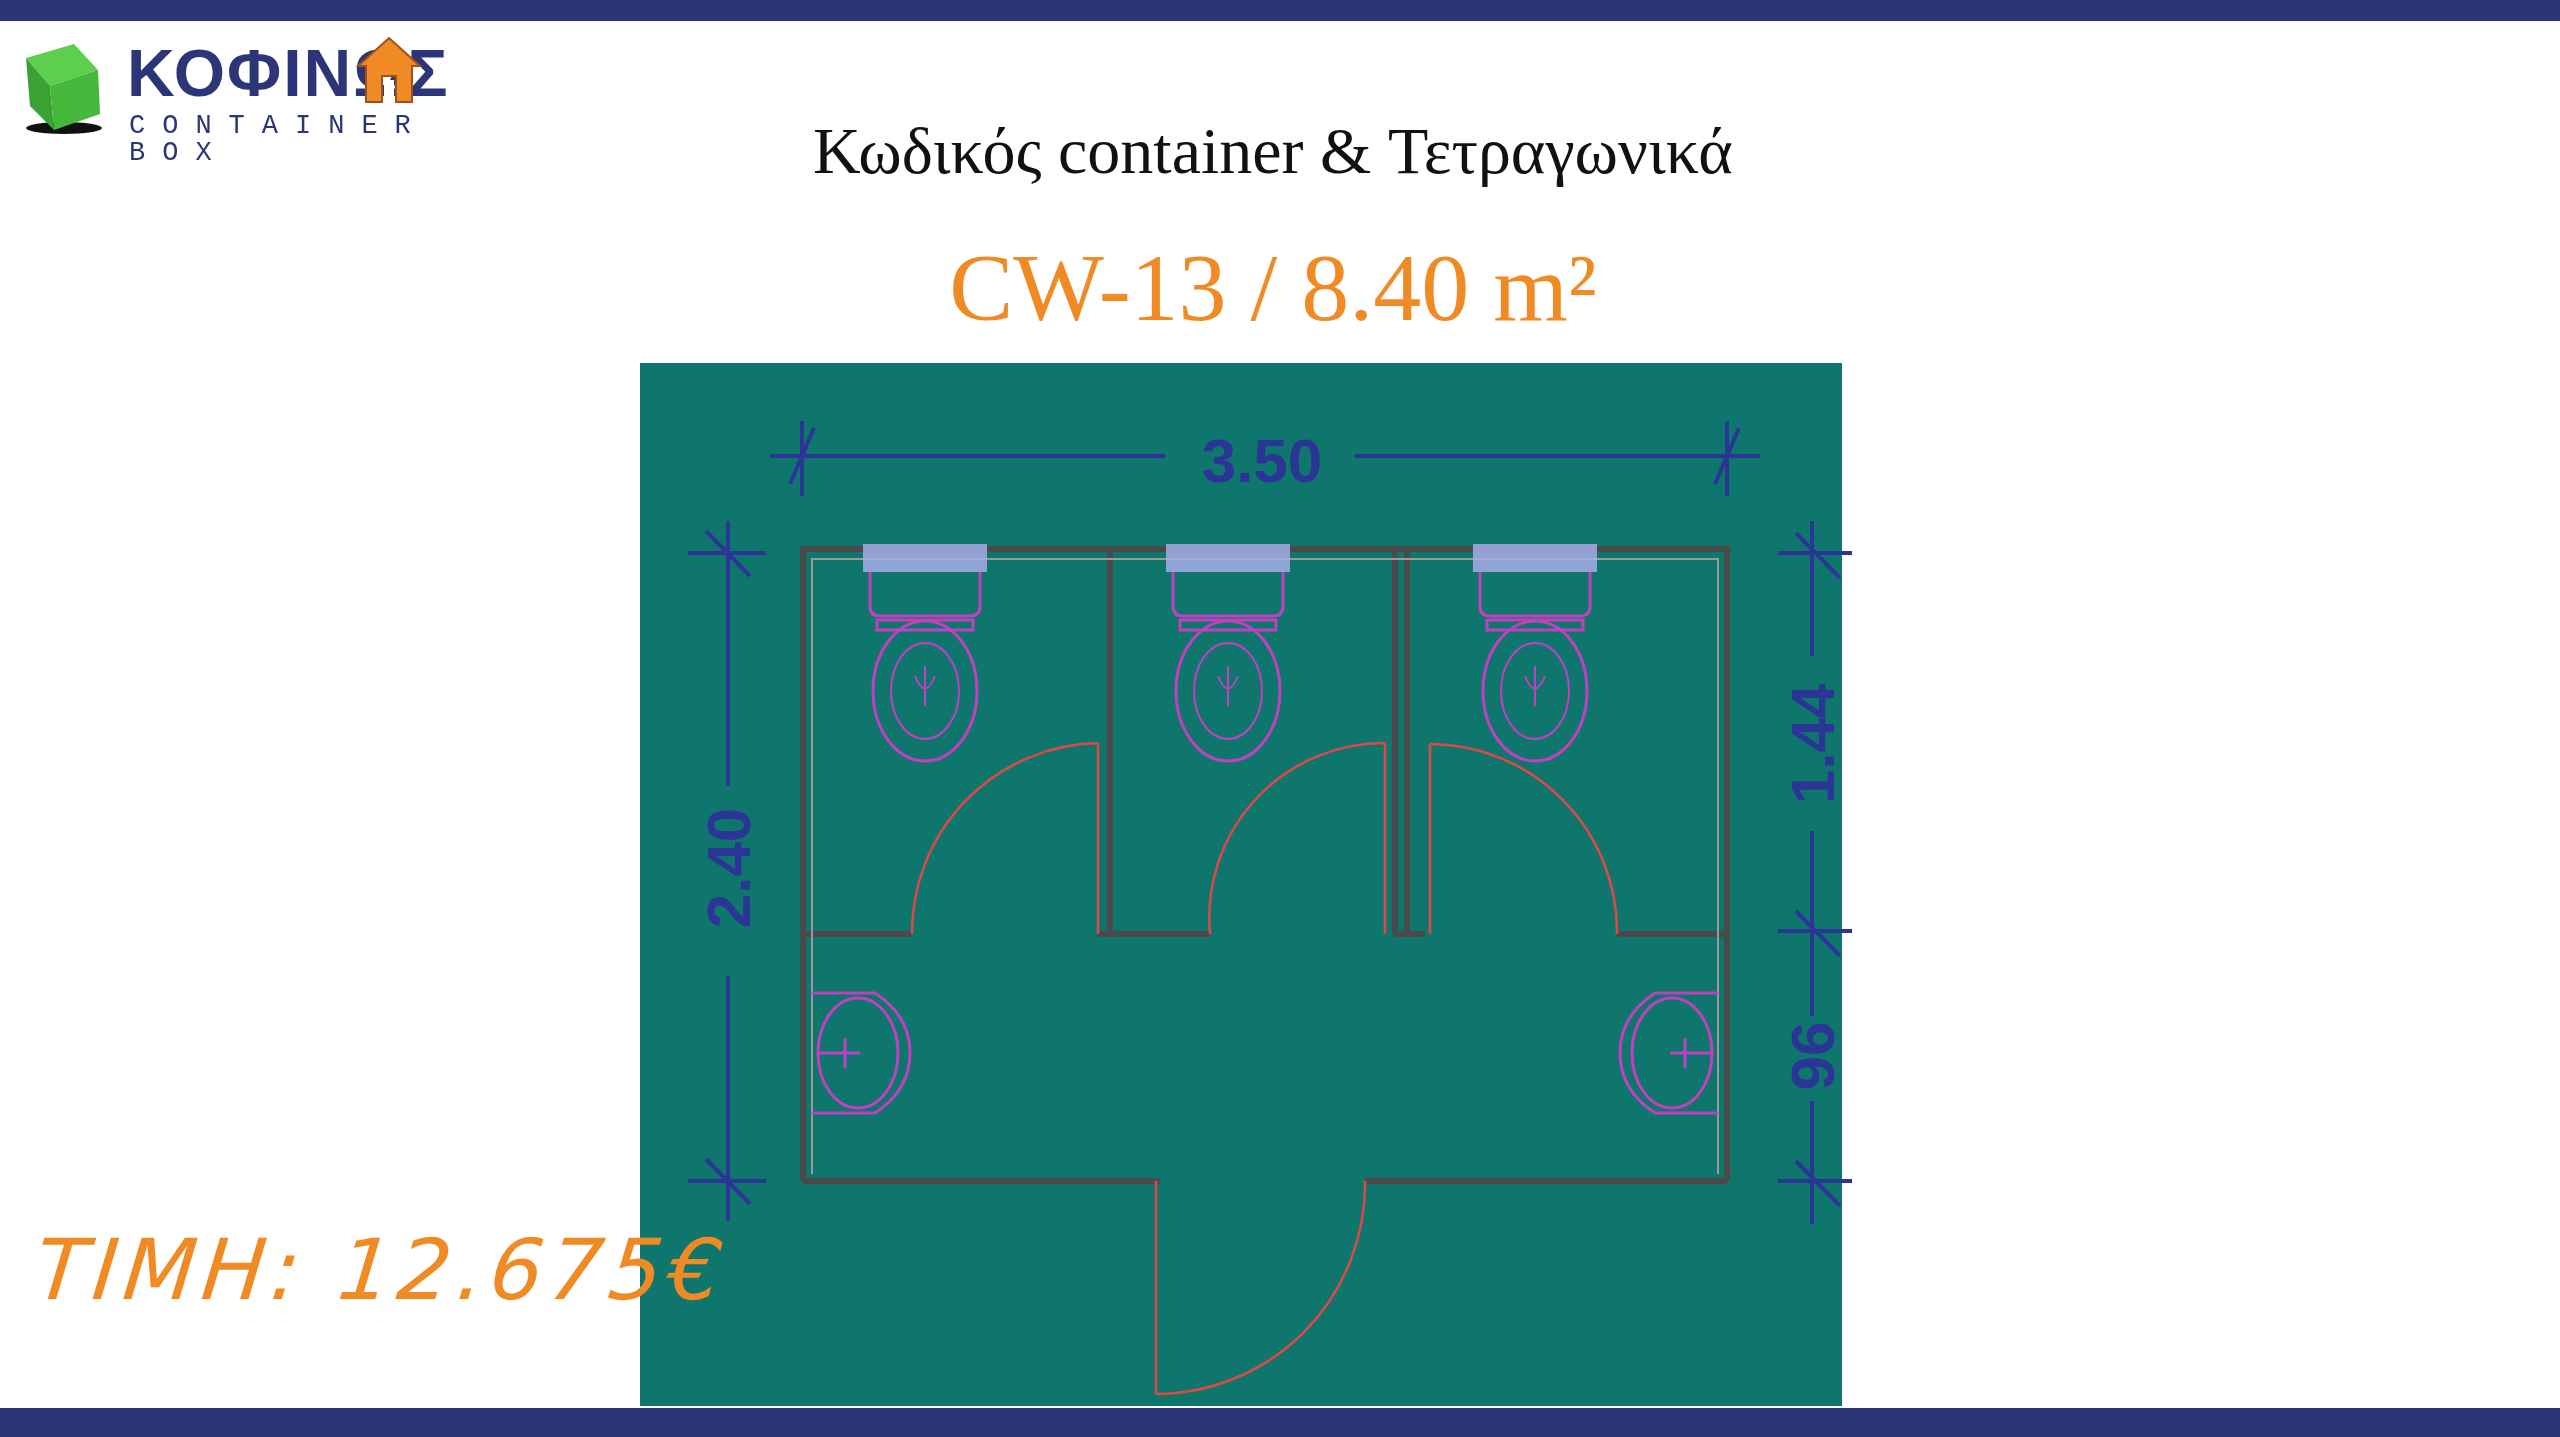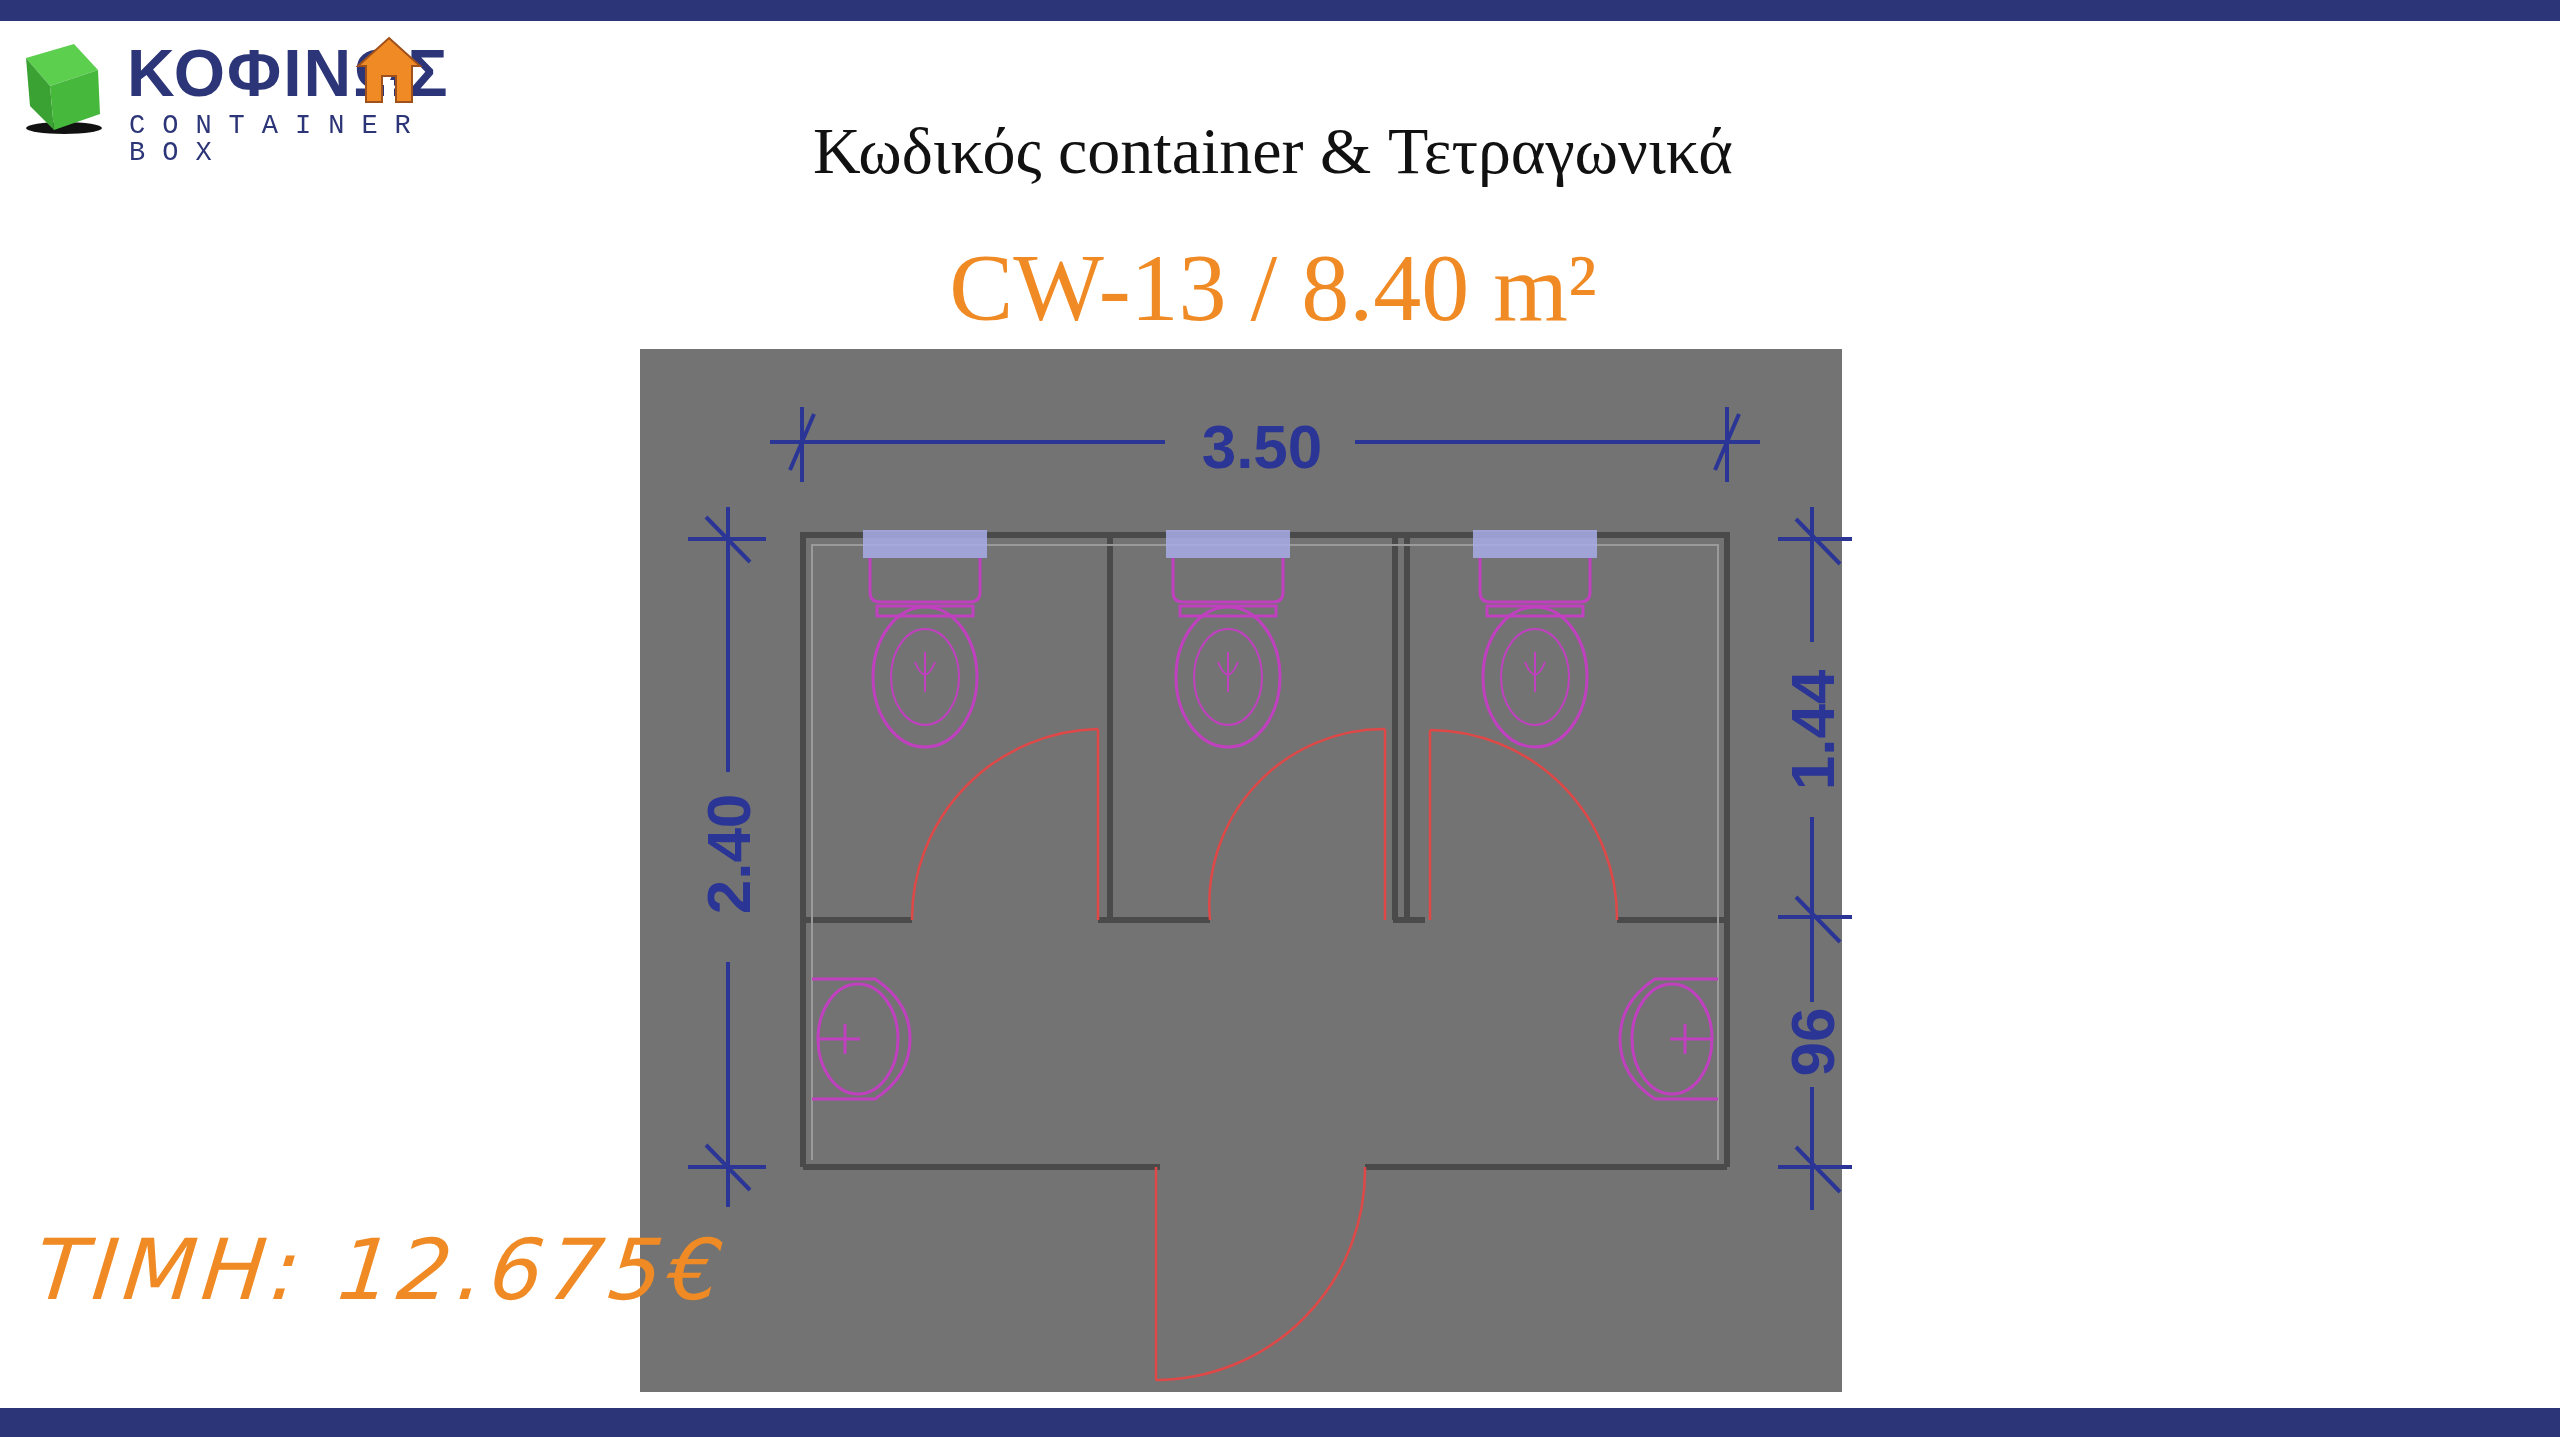--- a/index.html
+++ b/index.html
@@ -7,21 +7,21 @@
   .bar { position:absolute; left:0; width:2560px; background:#2c3577; }
   .bar.top { top:0; height:21px; }
   .bar.bottom { top:1408px; height:29px; }
   .logo { position:absolute; left:22px; top:36px; width:470px; height:110px; }
   .logo-word { position:absolute; left:105px; top:4px; font-family:"Liberation Sans", sans-serif; font-weight:bold; font-size:66px; color:#2c3577; letter-spacing:2px; line-height:1; }
   .logo-sub { position:absolute; left:107px; top:77px; font-family:Liberation Mono, monospace; font-size:27px; color:#2c3577; letter-spacing:17px; line-height:1; }
   .title { position:absolute; left:0; width:2560px; top:118px; text-align:center; font-size:66px; color:#111; line-height:1; padding-left:0; }
   .title span { display:inline-block; transform:translateX(-7px); }
   .subtitle { position:absolute; left:0; width:2560px; top:240px; text-align:center; font-size:96px; color:#f08a24; line-height:1; }
   .subtitle span { display:inline-block; transform:translateX(-7px); }
-  .plan { position:absolute; left:640px; top:349px; width:1202px; height:1043px; background:#737373; }
+  .plan { position:absolute; left:640px; top:363px; width:1202px; height:1043px; background:#0f766e; }
   .plan svg { position:absolute; left:-640px; top:-347px; }
   .price { position:absolute; left:36px; top:1228px; font-family:"DejaVu Sans", sans-serif; font-style:italic; font-size:84px; color:#f08a24; letter-spacing:6px; line-height:1; z-index:2; transform:skewX(-6deg); }
   .dim { font-family:"Liberation Sans", sans-serif; font-weight:bold; fill:#2b3596; }
 </style>
 </head>
 <body>
 
 <div class="bar top"></div>
 
 <div class="logo">

